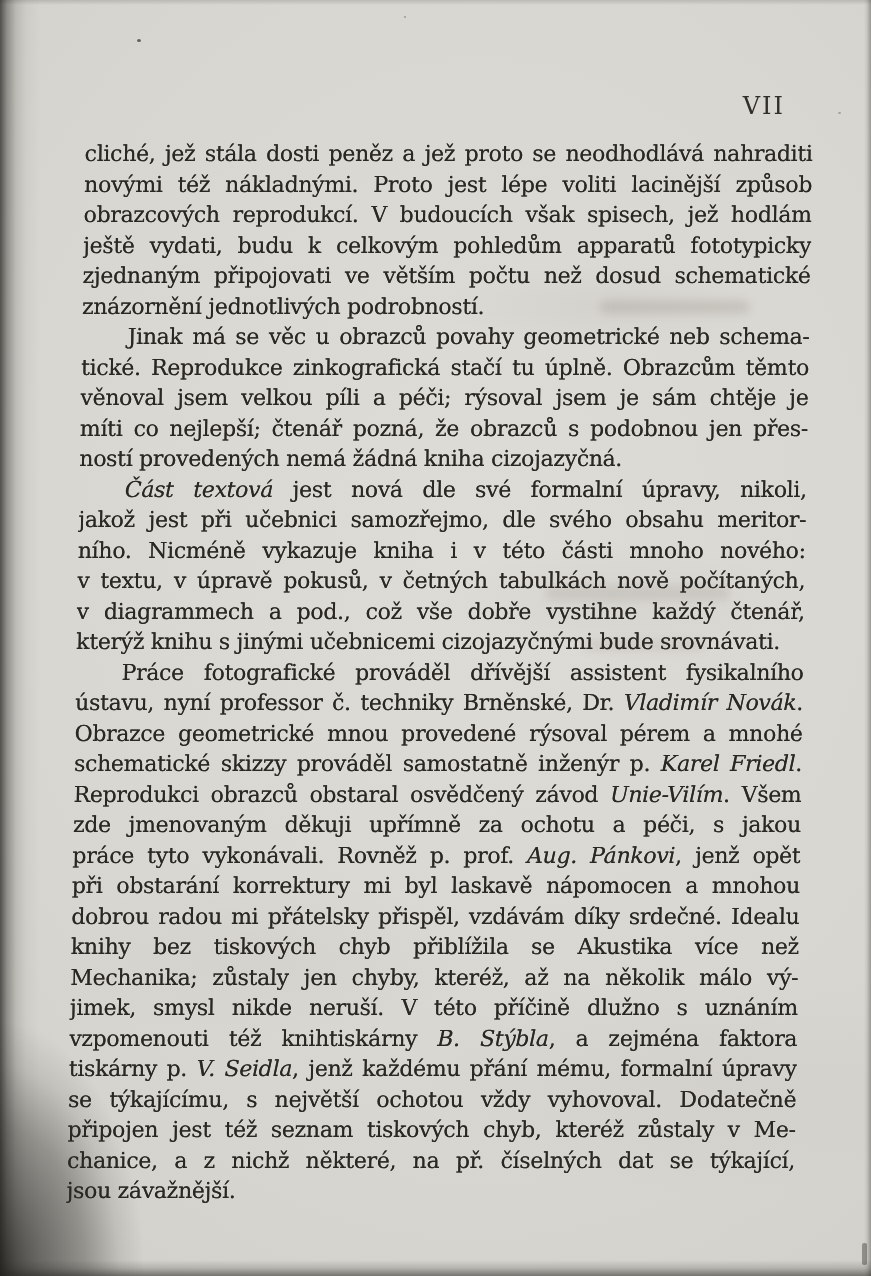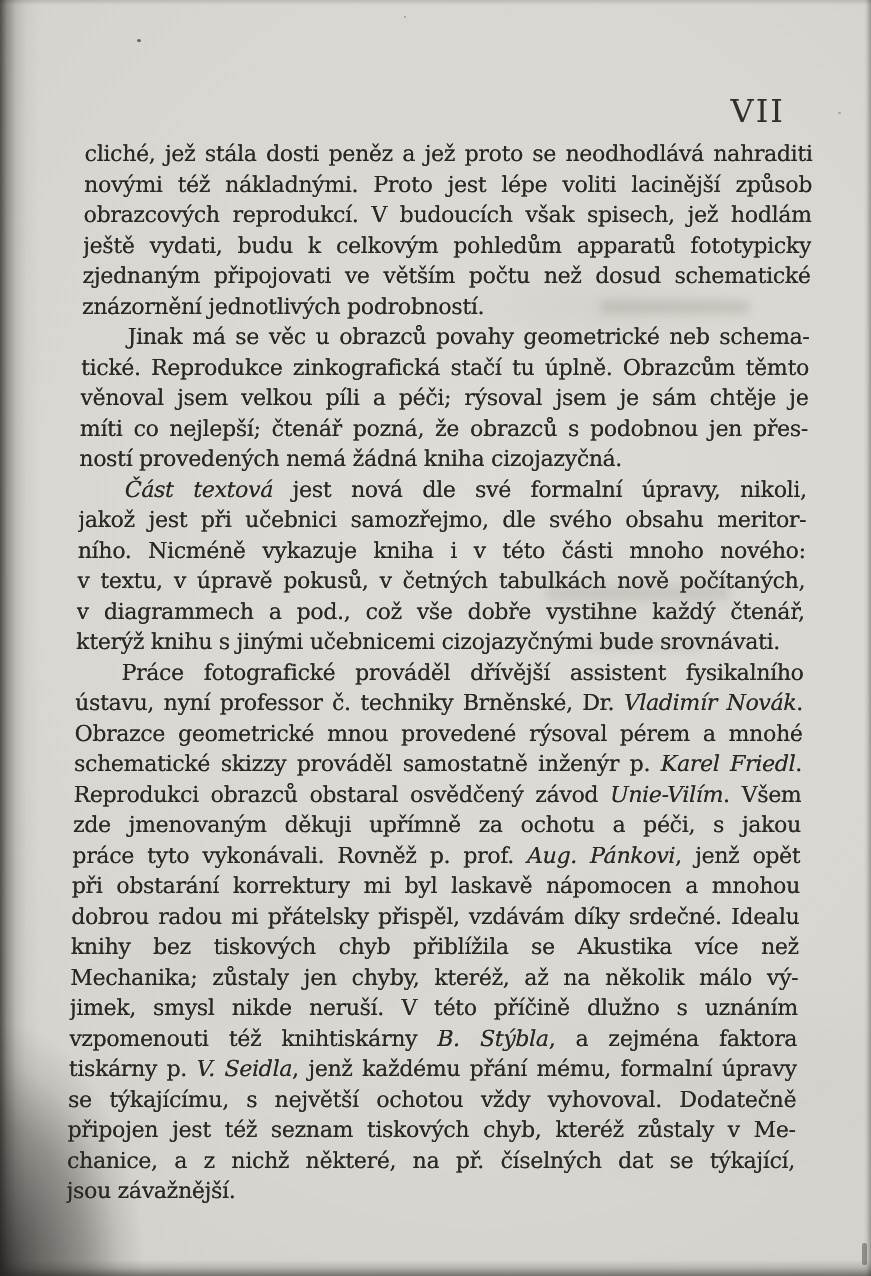--- a/index.html
+++ b/index.html
@@ -39,21 +39,21 @@
   .right-shadow {
     position:absolute; right:0; top:0; bottom:0; width:7px;
     background:linear-gradient(to left, rgba(38,36,32,0.35), rgba(38,36,32,0.08) 60%, transparent);
   }
   .top-shadow {
     position:absolute; left:0; right:0; top:0; height:5px;
     background:linear-gradient(to bottom, rgba(38,36,32,0.16), transparent);
   }
   .page-number {
     position:absolute; top:92px; right:86px;
-    font-size:32px; letter-spacing:2px; color:#312f28;
+    font-size:24px; letter-spacing:2px; color:#312f28;
   }
   .text-block {
     position:absolute; left:85px; top:139px; width:728px;
     font-size:22px; letter-spacing:-0.3px;
     transform:skewX(-1deg); transform-origin:top left;
     text-shadow:0 0 0.5px rgba(42,40,34,0.8);
   }
   .line { height:30.5px; line-height:30.5px; overflow:hidden; white-space:normal; }
   .line.just { text-align:justify; }
   .line.just::after { content:""; display:inline-block; width:100%; height:0; }

